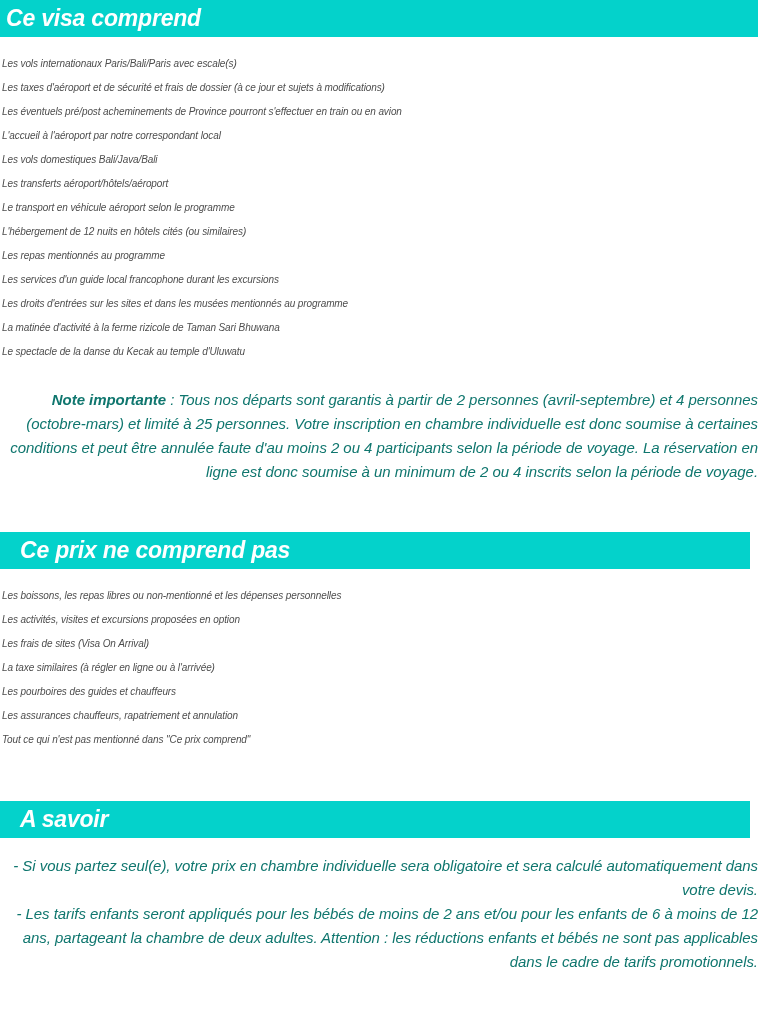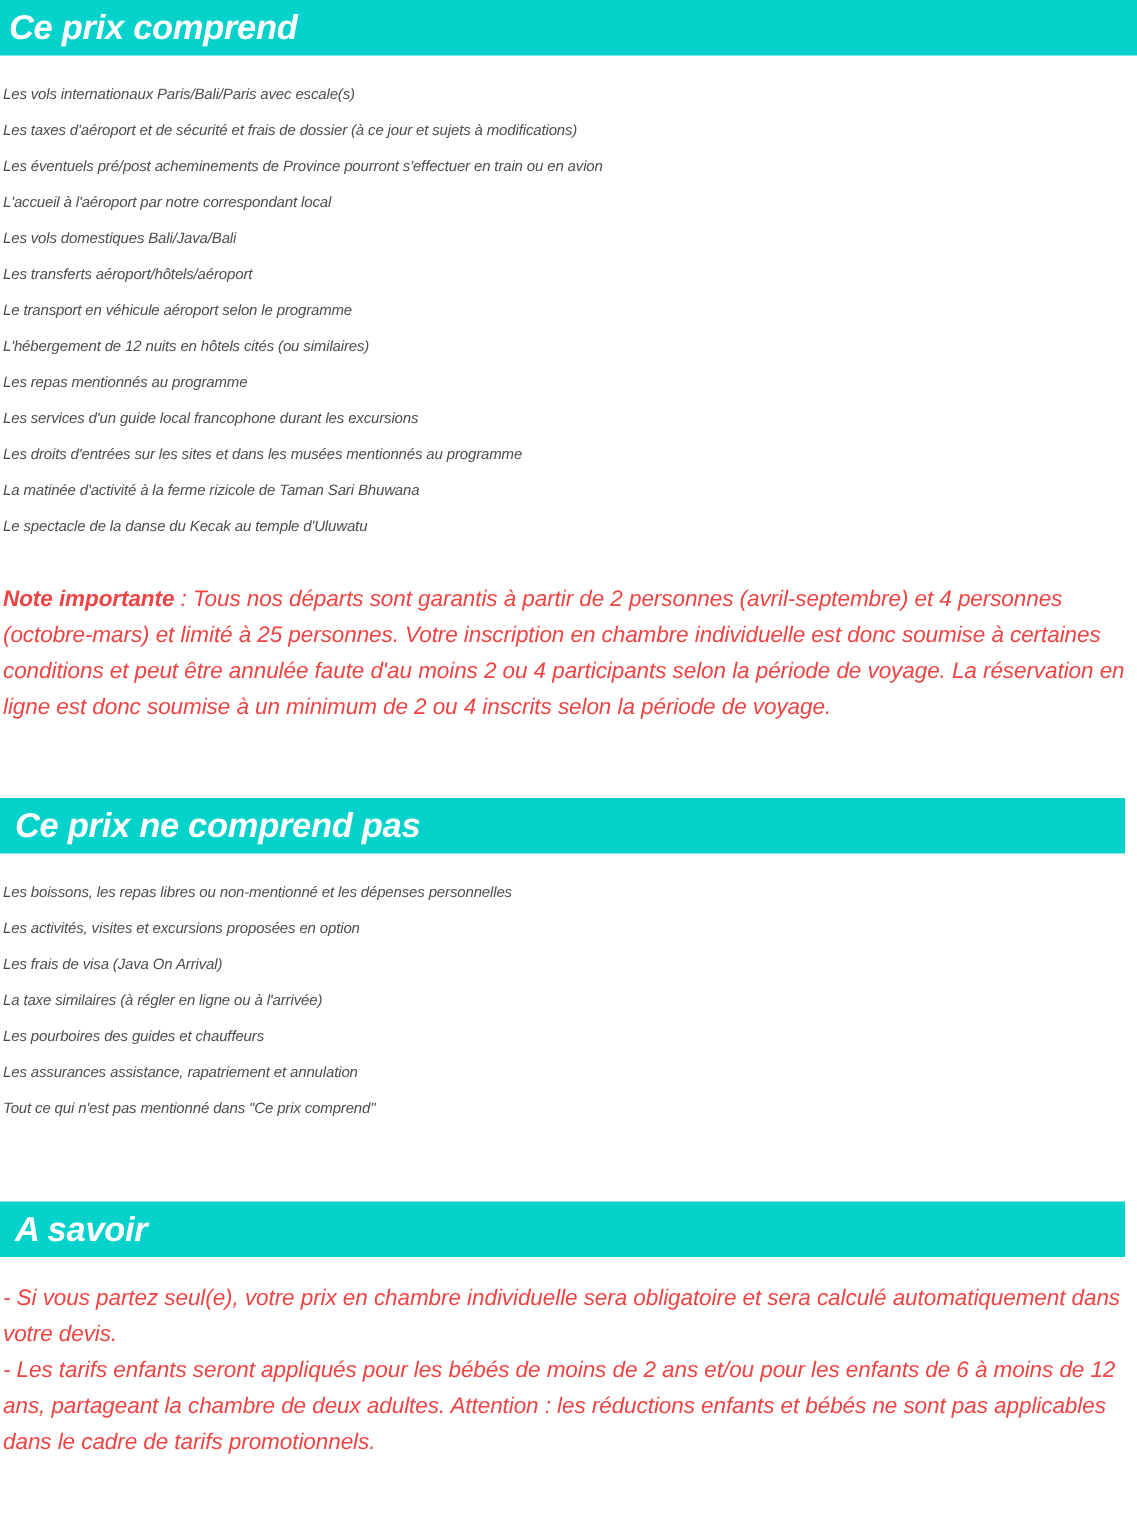--- a/index.html
+++ b/index.html
@@ -34,64 +34,65 @@
     letter-spacing: -0.2px;
     white-space: nowrap;
     overflow: hidden;
   }
   .band.full {
     width: 758px;
     padding-left: 6px;
   }
   .band.inset {
     width: 750px;
-    padding-left: 10px;
+    padding-left: 20px;
   }
 
   
   .section-body {
     padding: 0 4px 0 2px;
   }
 
   .item {
     font-style: italic;
     font-size: 10px;
     line-height: 24px;
     color: #4d4d4d;
     white-space: nowrap;
     letter-spacing: -0.1px;
   }
 
   .para {
     font-style: italic;
     font-size: 15px;
     line-height: 24px;
-    color: #ef4444;
+    color: #0f766e;
     letter-spacing: -0.05px;
     width: 756px;
+    text-align: right;
   }
   .para b {
     font-weight: bold;
     font-style: italic;
   }
 
   
   .sp-after-band-1 { height: 15px; }
   .sp-before-note  { height: 24px; }
   .sp-after-note   { height: 48px; }
   .sp-after-band-2 { height: 15px; }
   .sp-after-list-2 { height: 49px; }
   .sp-after-band-3 { height: 16px; }
 </style>
 </head>
 <body>
 
 <div class="page">
 
-  <div class="band full">Ce prix comprend</div>
+  <div class="band full">Ce visa comprend</div>
 
   <div class="sp-after-band-1"></div>
 
   <div class="section-body">
     <div class="item">Les vols internationaux Paris/Bali/Paris avec escale(s)</div>
     <div class="item">Les taxes d'aéroport et de sécurité et frais de dossier (à ce jour et sujets à modifications)</div>
     <div class="item">Les éventuels pré/post acheminements de Province pourront s'effectuer en train ou en avion</div>
     <div class="item">L'accueil à l'aéroport par notre correspondant local</div>
     <div class="item">Les vols domestiques Bali/Java/Bali</div>
     <div class="item">Les transferts aéroport/hôtels/aéroport</div>
@@ -110,24 +111,24 @@
 
   <div class="sp-after-note"></div>
 
   <div class="band inset">Ce prix ne comprend pas</div>
 
   <div class="sp-after-band-2"></div>
 
   <div class="section-body">
     <div class="item">Les boissons, les repas libres ou non-mentionné et les dépenses personnelles</div>
     <div class="item">Les activités, visites et excursions proposées en option</div>
-    <div class="item">Les frais de visa (Java On Arrival)</div>
+    <div class="item">Les frais de sites (Visa On Arrival)</div>
     <div class="item">La taxe similaires (à régler en ligne ou à l'arrivée)</div>
     <div class="item">Les pourboires des guides et chauffeurs</div>
-    <div class="item">Les assurances assistance, rapatriement et annulation</div>
+    <div class="item">Les assurances chauffeurs, rapatriement et annulation</div>
     <div class="item">Tout ce qui n'est pas mentionné dans "Ce prix comprend"</div>
   </div>
 
   <div class="sp-after-list-2"></div>
 
   <div class="band inset">A savoir</div>
 
   <div class="sp-after-band-3"></div>
 
   <div class="section-body">

